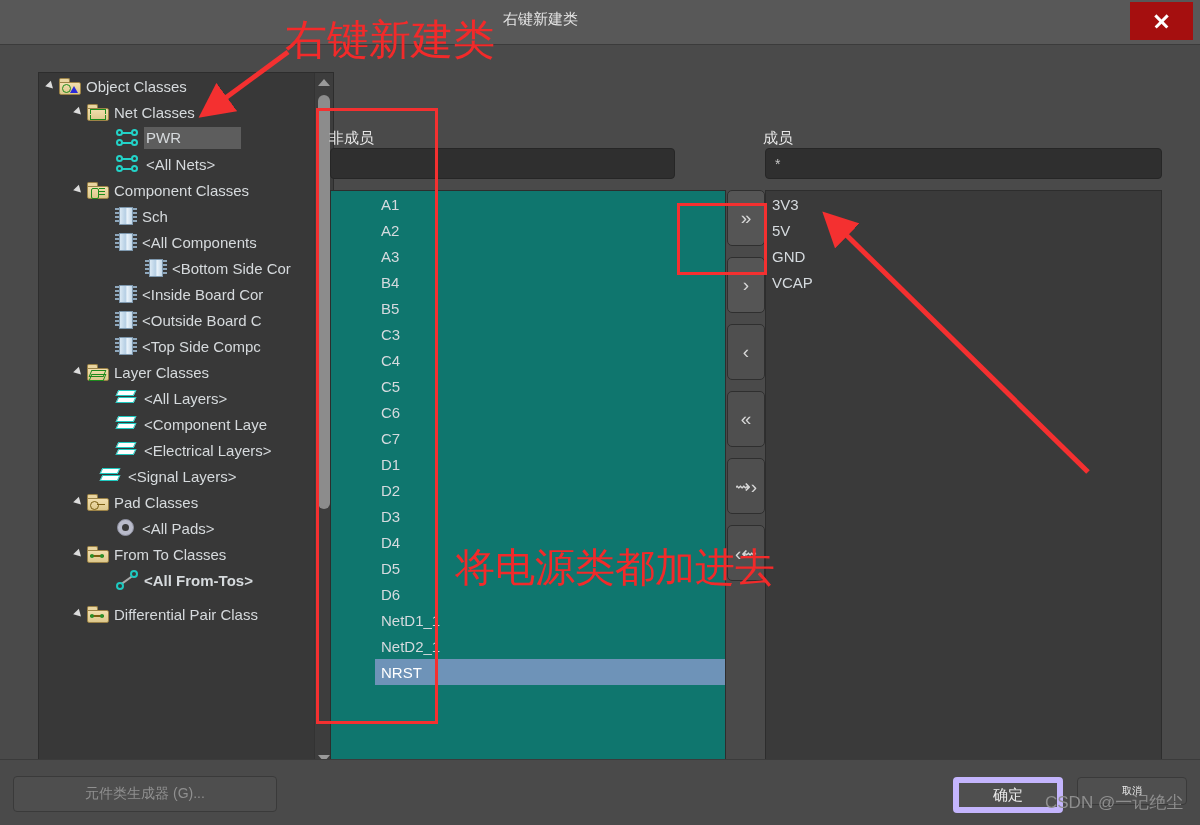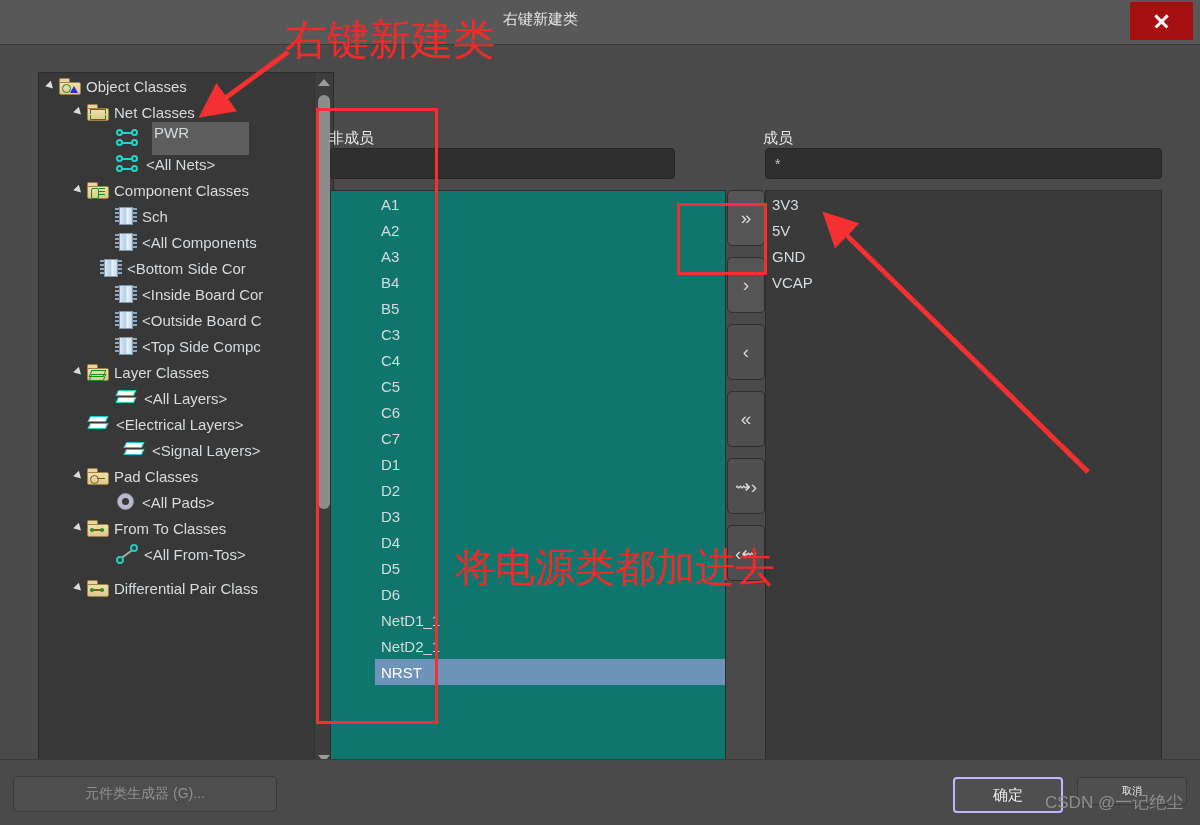--- a/index.html
+++ b/index.html
@@ -90,22 +90,22 @@
     border-bottom: 4px solid transparent;
     transform: rotate(45deg);
   }
   .tree-row .lbl {
     font-size: 15px; color: #d6dadd;
     margin-left: 5px;
     white-space: nowrap;
   }
   .tree-row.selected .lbl {
     background: #5d5d5d;
-    padding: 2px 60px 14px 2px;
-    margin-left: 11px;
+    padding: 2px 60px 3px 2px;
+    margin-left: 3px;
   }
 
   
   .ico { position: relative; flex: 0 0 auto; }
 
   .ico-folder {
     width: 22px; height: 17px;
   }
   .ico-folder .body {
     position: absolute; left: 0; bottom: 0;
@@ -427,21 +427,21 @@
     color: #909090;
     font-size: 14px;
     display: flex; align-items: center; justify-content: center;
     font-family: "Liberation Sans", sans-serif;
     cursor: default;
   }
   #ok-btn {
     position: absolute; left: 953px; top: 777px;
     width: 110px; height: 36px;
     background: #4f4f4f;
-    border: 2px solid #c4b5fd;
+    border: 6px solid #c4b5fd;
     border-radius: 4px;
     color: #eaeaea;
     font-size: 15px;
     display: flex; align-items: center; justify-content: center;
     cursor: pointer;
     font-family: "Liberation Sans", sans-serif;
   }
   #cancel-btn {
     position: absolute; left: 1077px; top: 777px;
     width: 110px; height: 28px;
@@ -567,21 +567,21 @@
           </div>
           <div class="tree-row" style="padding-left: 62px;">
             <span class="tw"></span>
             <span class="ico ico-chip">
               <span class="pins-l"></span>
               <span class="core"></span>
               <span class="pins-r"></span>
             </span>
             <span class="lbl">&lt;All Components</span>
           </div>
-          <div class="tree-row" style="padding-left: 47px;">
+          <div class="tree-row" style="padding-left: 92px;">
             <span class="tw"></span>
             <span class="ico ico-chip">
               <span class="pins-l"></span>
               <span class="core"></span>
               <span class="pins-r"></span>
             </span>
             <span class="lbl">&lt;Bottom Side Cor</span>
           </div>
           <div class="tree-row" style="padding-left: 62px;">
             <span class="tw"></span>
@@ -620,29 +620,37 @@
             <span class="lbl">Layer Classes</span>
           </div>
           <div class="tree-row" style="padding-left: 62px;">
             <span class="tw"></span>
             <span class="ico ico-stack">
               <span class="s s1"></span>
               <span class="s s2"></span>
             </span>
             <span class="lbl">&lt;All Layers&gt;</span>
           </div>
-          <div class="tree-row" style="padding-left: 34px;">
+          <div class="tree-row" style="padding-left: 62px;">
             <span class="tw"></span>
             <span class="ico ico-stack">
               <span class="s s1"></span>
               <span class="s s2"></span>
             </span>
+            <span class="lbl">&lt;Component Laye</span>
+          </div>
+          <div class="tree-row" style="padding-left: 62px;">
+            <span class="tw"></span>
+            <span class="ico ico-stack">
+              <span class="s s1"></span>
+              <span class="s s2"></span>
+            </span>
             <span class="lbl">&lt;Electrical Layers&gt;</span>
           </div>
-          <div class="tree-row" style="padding-left: 70px;">
+          <div class="tree-row" style="padding-left: 46px;">
             <span class="tw"></span>
             <span class="ico ico-stack">
               <span class="s s1"></span>
               <span class="s s2"></span>
             </span>
             <span class="lbl">&lt;Signal Layers&gt;</span>
           </div>
           <div class="tree-row" style="padding-left: 34px;">
             <span class="tw open"></span>
             <span class="ico ico-folder">
@@ -662,21 +670,21 @@
           </div>
           <div class="tree-row" style="padding-left: 34px;">
             <span class="tw open"></span>
             <span class="ico ico-folder">
               <span class="tab"></span>
               <span class="body"></span>
               <span class="glyph g-fromto"></span>
             </span>
             <span class="lbl">From To Classes</span>
           </div>
-          <div class="tree-row" style="padding-left: 62px;">
+          <div class="tree-row" style="padding-left: 62px; font-weight: bold;">
             <span class="tw"></span>
             <span class="ico ico-ft">
               <span class="line"></span>
               <span class="n n1"></span>
               <span class="n n2"></span>
             </span>
             <span class="lbl">&lt;All From-Tos&gt;</span>
           </div>
           <div class="tree-row" style="padding-left: 34px; margin-top: 8px;">
             <span class="tw open"></span>

